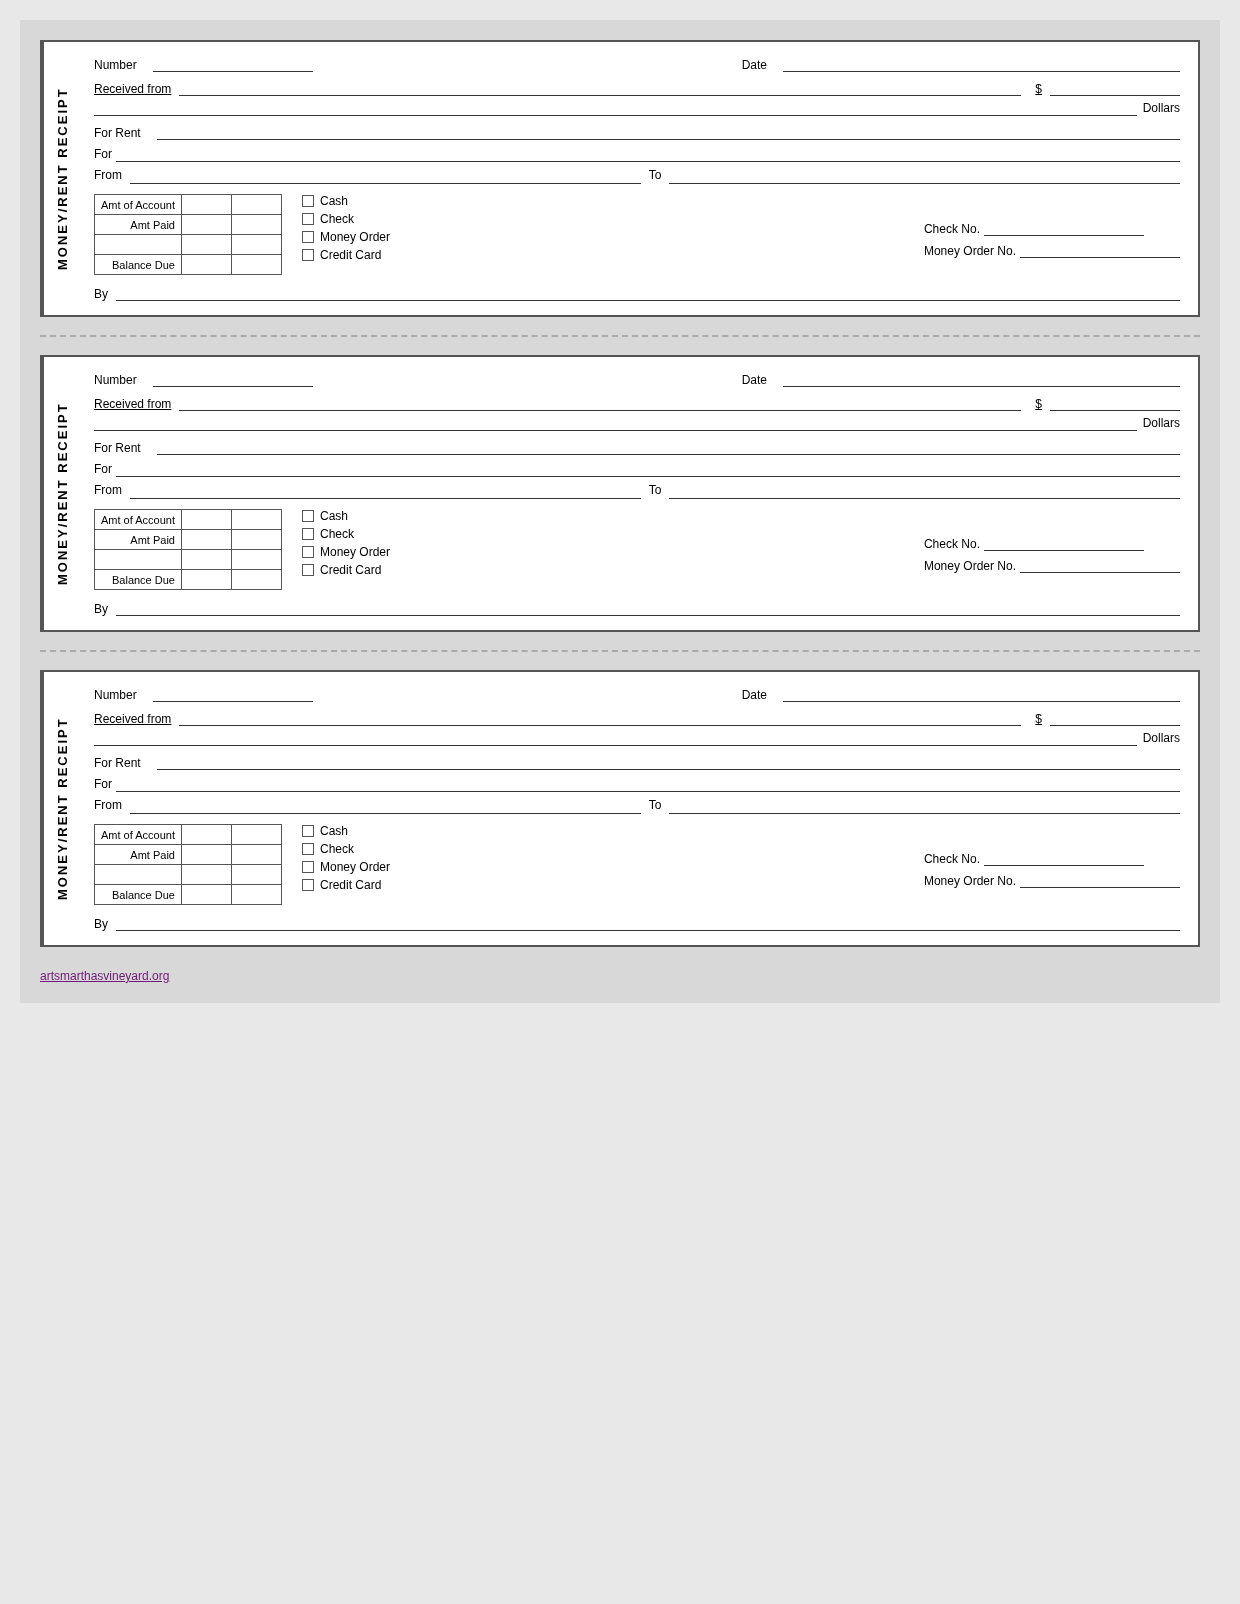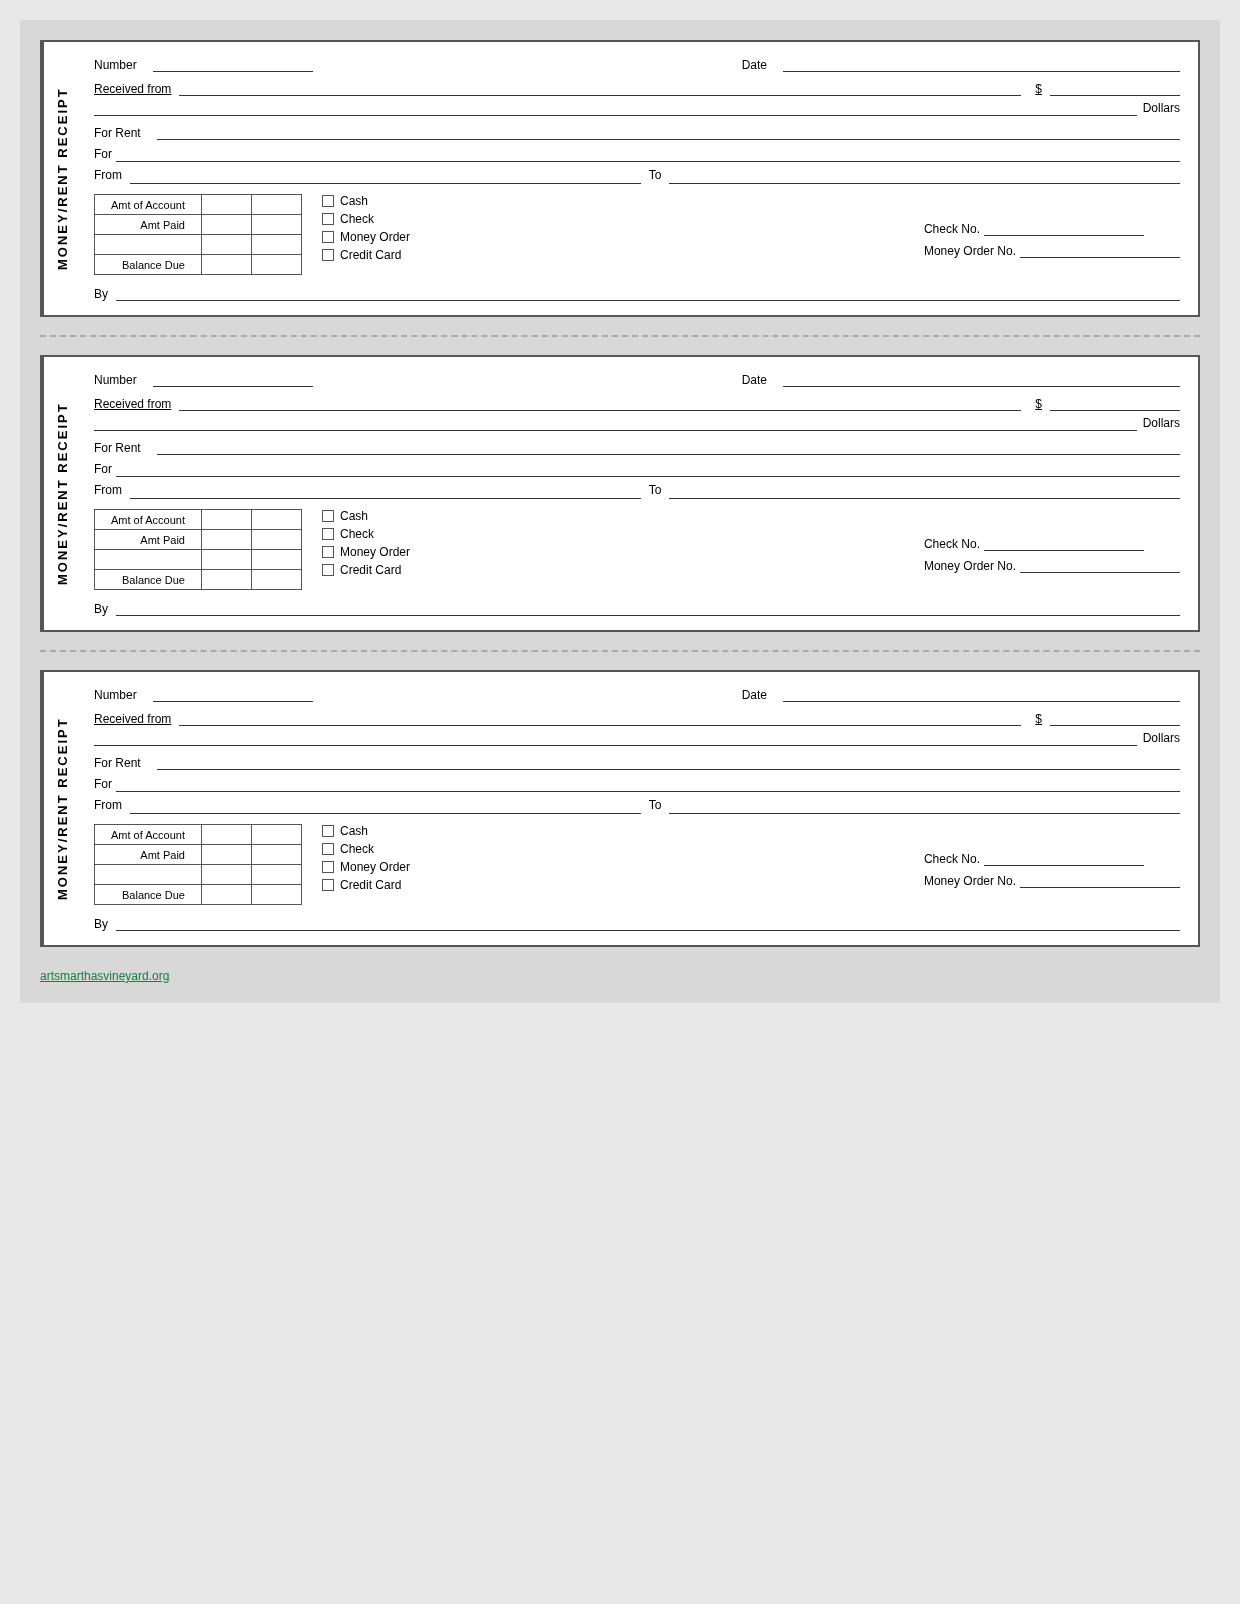--- a/index.html
+++ b/index.html
@@ -116,21 +116,21 @@
     }
 
     
     .amt-table {
       border-collapse: collapse;
       font-size: 11px;
     }
 
     .amt-table td, .amt-table th {
       border: 1px solid #555;
-      padding: 2px 16px;
+      padding: 2px 6px;
       height: 20px;
       min-width: 60px;
     }
 
     .amt-table .label-cell {
       text-align: right;
       background: white;
       font-weight: normal;
     }
 
@@ -167,21 +167,21 @@
     }
 
     
     .row-by {
       display: flex;
       align-items: flex-end;
       gap: 8px;
     }
 
     .watermark {
-      color: #15803d;
+      color: #701a75;
       font-size: 12px;
       text-decoration: underline;
       margin-top: 4px;
       text-align: left;
     }
 
     .dashed-divider {
       border: none;
       border-top: 2px dashed #aaa;
       margin: 0;

